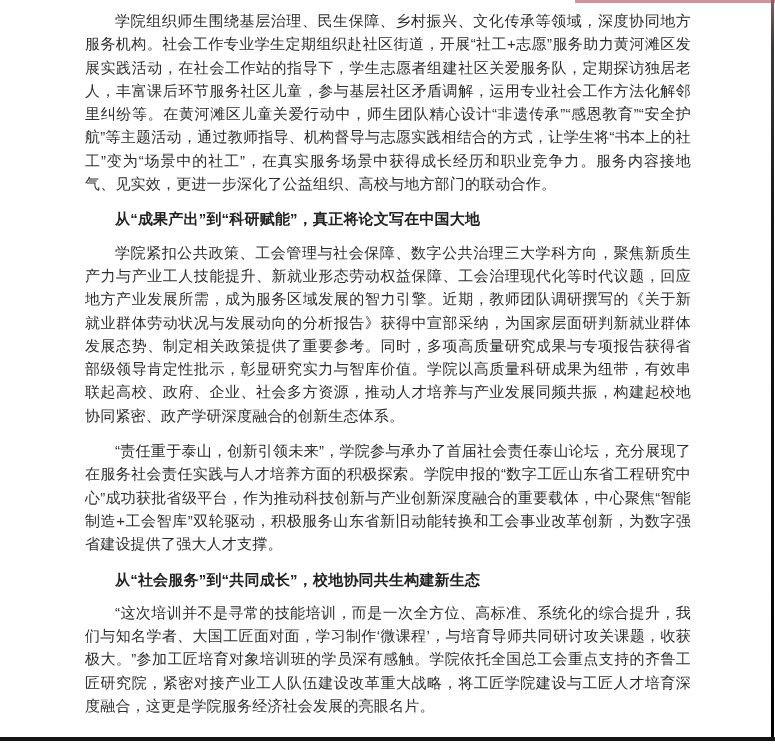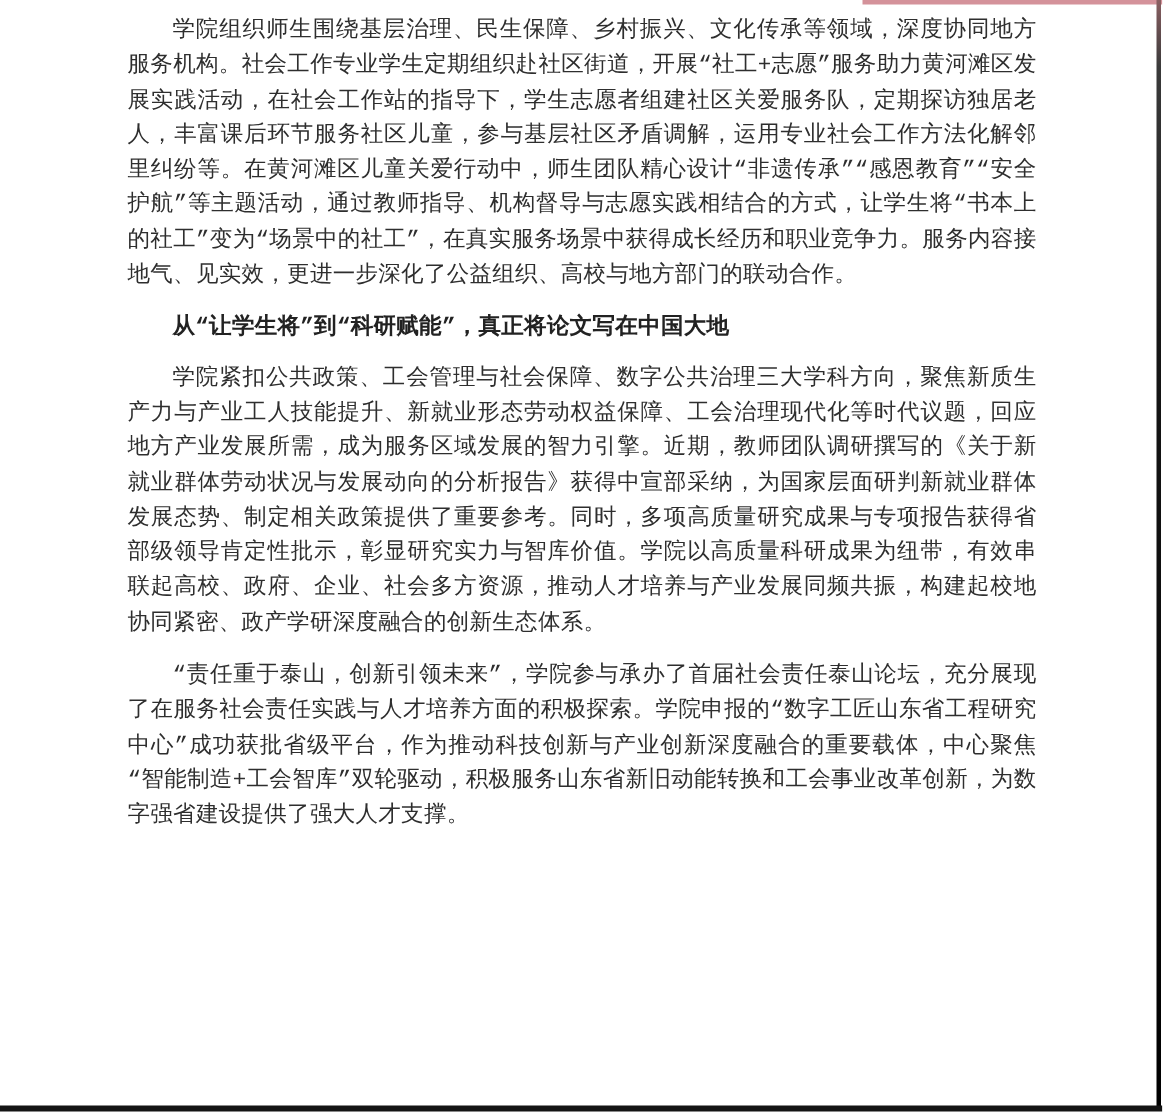--- a/index.html
+++ b/index.html
@@ -19,21 +19,20 @@
     position: absolute;
     left: 85px;
     top: 9px;
     width: 606px;
     color: #2e2e2e;
     font-size: 15px;
     line-height: 23.3px;
     text-align: justify;
     text-align-last: left;
     letter-spacing: 0.2px;
-    font-family: Liberation Mono, monospace;
   }
   .article p {
     margin: 0 0 12px 0;
     text-indent: 2em;
   }
   .article h3 {
     margin: 3px 0 10px 0;
     text-indent: 2em;
     font-size: 15px;
     font-weight: bold;
@@ -65,19 +64,21 @@
     background: #141414;
   }
 </style>
 </head>
 <body>
 
 <div class="page">
   <div class="top-line"></div>
   <div class="article">
       <p>学院组织师生围绕基层治理、民生保障、乡村振兴、文化传承等领域，深度协同地方服务机构。社会工作专业学生定期组织赴社区街道，开展“社工+志愿”服务助力黄河滩区发展实践活动，在社会工作站的指导下，学生志愿者组建社区关爱服务队，定期探访独居老人，丰富课后环节服务社区儿童，参与基层社区矛盾调解，运用专业社会工作方法化解邻里纠纷等。在黄河滩区儿童关爱行动中，师生团队精心设计“非遗传承”“感恩教育”“安全护航”等主题活动，通过教师指导、机构督导与志愿实践相结合的方式，让学生将“书本上的社工”变为“场景中的社工”，在真实服务场景中获得成长经历和职业竞争力。服务内容接地气、见实效，更进一步深化了公益组织、高校与地方部门的联动合作。</p>
-      <h3>从“让学生将”到“科研赋能”，真正将论文写在中国大地</h3>
+      <h3>从“成果产出”到“科研赋能”，真正将论文写在中国大地</h3>
       <p>学院紧扣公共政策、工会管理与社会保障、数字公共治理三大学科方向，聚焦新质生产力与产业工人技能提升、新就业形态劳动权益保障、工会治理现代化等时代议题，回应地方产业发展所需，成为服务区域发展的智力引擎。近期，教师团队调研撰写的《关于新就业群体劳动状况与发展动向的分析报告》获得中宣部采纳，为国家层面研判新就业群体发展态势、制定相关政策提供了重要参考。同时，多项高质量研究成果与专项报告获得省部级领导肯定性批示，彰显研究实力与智库价值。学院以高质量科研成果为纽带，有效串联起高校、政府、企业、社会多方资源，推动人才培养与产业发展同频共振，构建起校地协同紧密、政产学研深度融合的创新生态体系。</p>
       <p>“责任重于泰山，创新引领未来”，学院参与承办了首届社会责任泰山论坛，充分展现了在服务社会责任实践与人才培养方面的积极探索。学院申报的“数字工匠山东省工程研究中心”成功获批省级平台，作为推动科技创新与产业创新深度融合的重要载体，中心聚焦“智能制造+工会智库”双轮驱动，积极服务山东省新旧动能转换和工会事业改革创新，为数字强省建设提供了强大人才支撑。</p>
+      <h3>从“社会服务”到“共同成长”，校地协同共生构建新生态</h3>
+      <p>“这次培训并不是寻常的技能培训，而是一次全方位、高标准、系统化的综合提升，我们与知名学者、大国工匠面对面，学习制作‘微课程’，与培育导师共同研讨攻关课题，收获极大。”参加工匠培育对象培训班的学员深有感触。学院依托全国总工会重点支持的齐鲁工匠研究院，紧密对接产业工人队伍建设改革重大战略，将工匠学院建设与工匠人才培育深度融合，这更是学院服务经济社会发展的亮眼名片。</p>
     </div>
   <div class="right-line"></div>
   <div class="bottom-line"></div>
 </div>
 
 </body></html>

